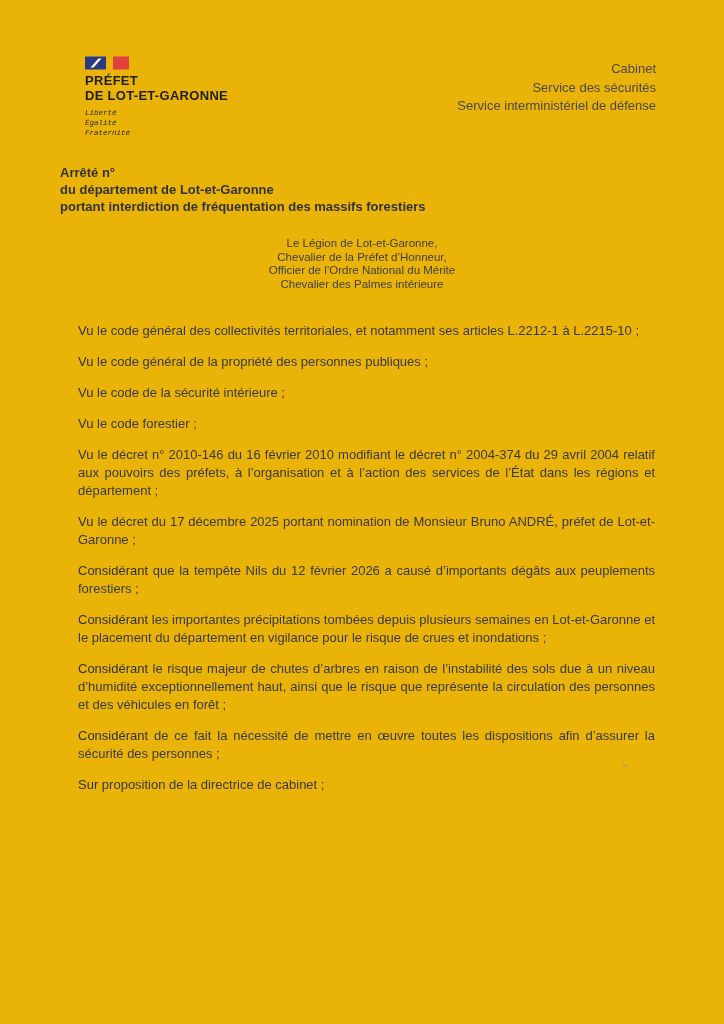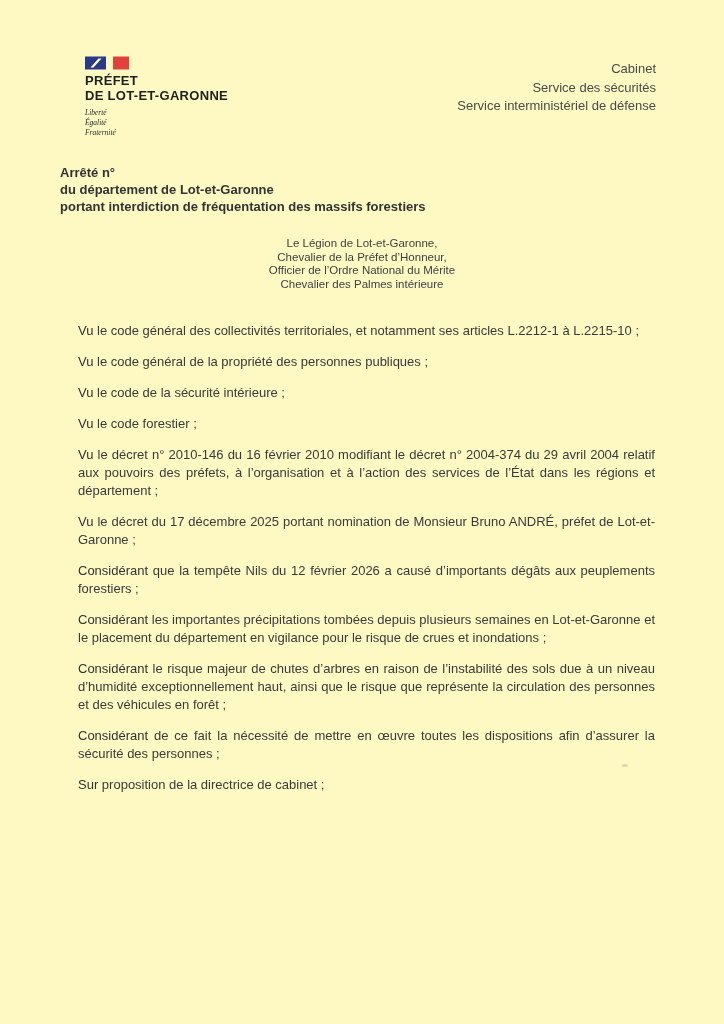--- a/index.html
+++ b/index.html
@@ -1,38 +1,38 @@
 <!DOCTYPE html>
 <html><head>
 <meta charset="utf-8">
 <style>
   html, body { margin: 0; padding: 0; background: #ffffff; }
   .page {
     position: relative;
     width: 724px;
     height: 1024px;
-    background: #fef9c3;
+    background: #eab308;
     font-family: "Liberation Sans", sans-serif;
     color: #3a3a3a;
     overflow: hidden;
   }
 
   
   .logo { position: absolute; left: 85px; top: 56px; width: 170px; }
   .logo .flag { display: block; margin-bottom: 4px; }
   .logo-prefet {
     font-weight: 700;
     font-size: 13px;
     line-height: 14.5px;
     letter-spacing: 0.3px;
     color: #1f1f1f;
   }
   .logo-motto {
     margin-top: 5px;
-    font-family: Liberation Serif, serif;
+    font-family: Liberation Mono, monospace;
     font-style: italic;
     font-size: 7.5px;
     line-height: 10px;
     color: #2a2a2a;
   }
 
   
   .services {
     position: absolute;
     top: 60px;

